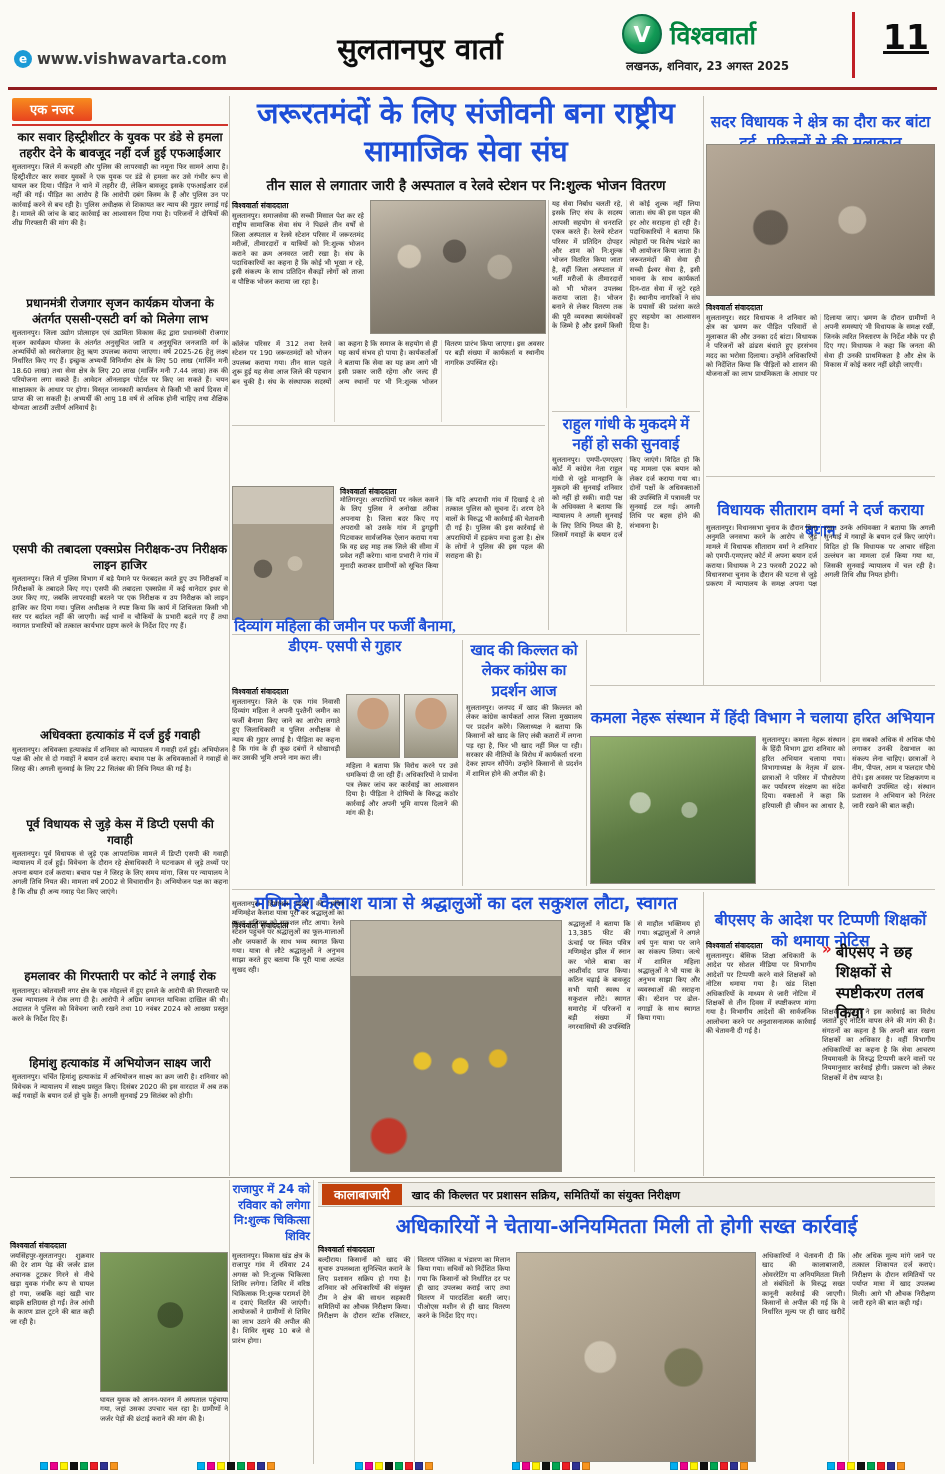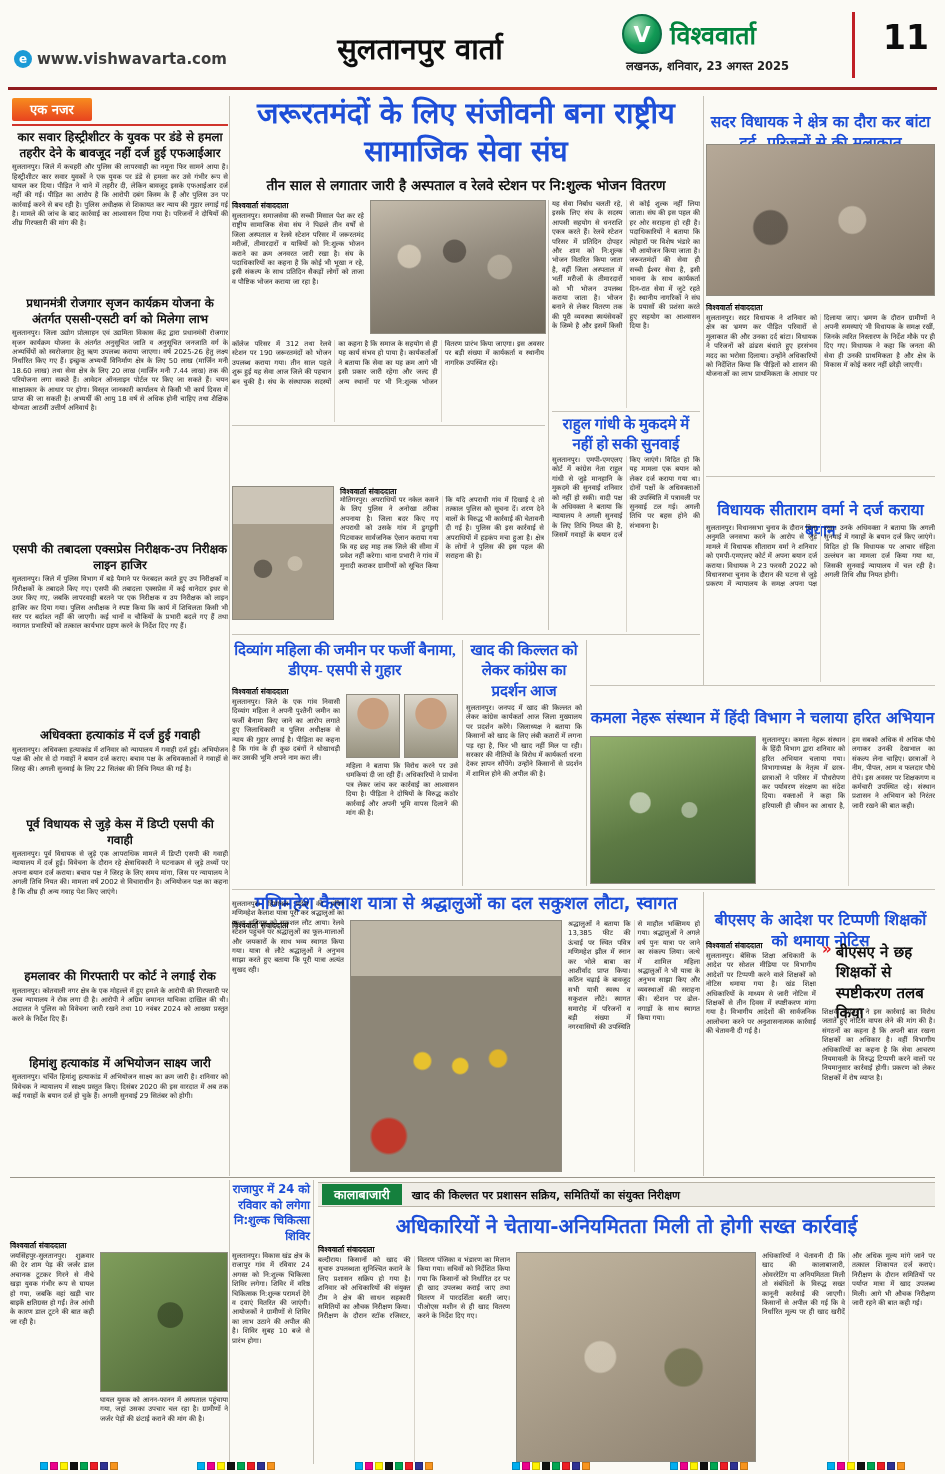--- a/index.html
+++ b/index.html
@@ -35,21 +35,21 @@
                font-size:29px;font-weight:bold;color:#0d0d0d;}
   .brand{position:absolute;left:622px;top:14px;display:flex;align-items:center;gap:8px;}
   .brand-logo{width:40px;height:40px;border-radius:50%;
               background:radial-gradient(circle at 35% 30%,#9ed9b0,#119a55 55%,#0b6e44);
               color:#fff;font-size:22px;font-weight:bold;display:flex;align-items:center;justify-content:center;
               border:2px solid #0b6e44;}
   .brand-name{font-size:25px;font-weight:bold;color:#00843d;}
   .brand-date{position:absolute;left:626px;top:58px;width:250px;font-size:11.5px;color:#222;font-weight:bold;}
   .pg-sep{position:absolute;left:852px;top:12px;width:3px;height:66px;background:#c01f25;}
   .pageno{position:absolute;left:876px;top:18px;width:60px;text-align:center;
-          font-size:33px;font-weight:bold;color:#0d0d0d;}
+          font-size:33px;font-weight:bold;color:#0d0d0d;text-decoration:underline;}
   
   .ek-strip{position:absolute;left:12px;top:98px;width:216px;border-bottom:2px solid #d0342c;padding-bottom:3px;}
   .ek-tag{display:inline-block;background:linear-gradient(180deg,#f78c1e,#e8431f);color:#fff;
           font-weight:bold;font-size:13px;padding:2px 18px 3px;border-radius:2px;}
   .briefs{position:absolute;left:12px;top:130px;width:216px;height:1044px;overflow:hidden;
           display:flex;flex-direction:column;gap:7px;}
   .brief-hl{font-weight:bold;font-size:11.8px;line-height:1.32;text-align:center;color:#101010;margin-bottom:2px;}
   
   .photo{border:1px solid #8f8b80;}
   .ph-lead{background-image:
@@ -81,21 +81,21 @@
   .ph-daal{background-image:
      radial-gradient(circle at 55% 45%,rgba(30,40,20,.5) 0 12%,transparent 13%),
      linear-gradient(140deg,#7f9d5b,#4c6436);}
   .ph-kala{background-image:
      radial-gradient(circle at 70% 55%,rgba(95,100,60,.6) 0 9%,transparent 10%),
      radial-gradient(circle at 35% 50%,rgba(240,232,214,.5) 0 8%,transparent 9%),
      linear-gradient(150deg,#c2b6a0,#8d8170);}
   
   .band-strip{position:absolute;left:318px;top:1182px;width:617px;height:25px;display:flex;
               align-items:center;gap:10px;background:#efede6;border-top:1px solid #b8b3a6;border-bottom:1px solid #b8b3a6;padding:0 4px;}
-  .tag-red{background:#15803d;color:#fff;font-weight:bold;font-size:12.5px;padding:2px 12px;white-space:nowrap;}
+  .tag-red{background:#c2410c;color:#fff;font-weight:bold;font-size:12.5px;padding:2px 12px;white-space:nowrap;}
   .strip-hl{font-weight:bold;font-size:11px;color:#101010;}
   .quote-box{display:flex;gap:4px;align-items:flex-start;}
   .quote-mark{color:#e01b22;font-weight:bold;font-size:15px;line-height:1;}
   .quote-text{font-size:15px;font-weight:bold;line-height:1.35;color:#101010;}
   
   .marks-row{position:absolute;left:0;top:1462px;width:945px;display:flex;justify-content:space-around;}
   .marks{display:flex;gap:2px;}
   .mark{width:8px;height:8px;display:inline-block;border:0.5px solid rgba(0,0,0,.2);}
 </style>
 </head>
@@ -177,21 +177,21 @@
 
   <div class="abs photo ph-jb" style="left:232px;top:486px;width:102px;height:134px;"></div>
   <div class="abs" style="left:340px;top:486px;width:204px;">
     <div class="byline">विश्ववार्ता संवाददाता</div>
     <div class="bt c2" style="height:124px;">मोतिगरपुर। अपराधियों पर नकेल कसने के लिए पुलिस ने अनोखा तरीका अपनाया है। जिला बदर किए गए अपराधी को उसके गांव में डुगडुगी पिटवाकर सार्वजनिक ऐलान कराया गया कि वह छह माह तक जिले की सीमा में प्रवेश नहीं करेगा। थाना प्रभारी ने गांव में मुनादी कराकर ग्रामीणों को सूचित किया कि यदि अपराधी गांव में दिखाई दे तो तत्काल पुलिस को सूचना दें। शरण देने वालों के विरुद्ध भी कार्रवाई की चेतावनी दी गई है। पुलिस की इस कार्रवाई से अपराधियों में हड़कंप मचा हुआ है। क्षेत्र के लोगों ने पुलिस की इस पहल की सराहना की है।</div>
   </div>
 
   <div class="abs hl hl-sm" style="left:552px;top:414px;width:148px;">राहुल गांधी के मुकदमे में नहीं हो सकी सुनवाई</div>
   <div class="abs bt c2" style="left:552px;top:456px;width:148px;height:176px;">सुलतानपुर। एमपी-एमएलए कोर्ट में कांग्रेस नेता राहुल गांधी से जुड़े मानहानि के मुकदमे की सुनवाई शनिवार को नहीं हो सकी। वादी पक्ष के अधिवक्ता ने बताया कि न्यायालय ने अगली सुनवाई के लिए तिथि नियत की है, जिसमें गवाहों के बयान दर्ज किए जाएंगे। विदित हो कि यह मामला एक बयान को लेकर दर्ज कराया गया था। दोनों पक्षों के अधिवक्ताओं की उपस्थिति में पत्रावली पर सुनवाई टल गई। अगली तिथि पर बहस होने की संभावना है।</div>
 
-  <div class="abs hl hl-sm" style="left:232px;top:640px;width:226px;">दिव्यांग महिला की जमीन पर फर्जी बैनामा, डीएम- एसपी से गुहार</div>
+  <div class="abs hl hl-sm" style="left:232px;top:616px;width:226px;">दिव्यांग महिला की जमीन पर फर्जी बैनामा, डीएम- एसपी से गुहार</div>
   <div class="abs byline" style="left:232px;top:686px;width:108px;">विश्ववार्ता संवाददाता</div>
   <div class="abs bt" style="left:232px;top:698px;width:108px;height:188px;">सुलतानपुर। जिले के एक गांव निवासी दिव्यांग महिला ने अपनी पुश्तैनी जमीन का फर्जी बैनामा किए जाने का आरोप लगाते हुए जिलाधिकारी व पुलिस अधीक्षक से न्याय की गुहार लगाई है। पीड़िता का कहना है कि गांव के ही कुछ दबंगों ने धोखाधड़ी कर उसकी भूमि अपने नाम करा ली।</div>
   <div class="abs" style="left:346px;top:694px;width:112px;display:flex;gap:4px;">
     <div class="photo ph-portrait" style="width:54px;height:64px;"></div>
     <div class="photo ph-portrait" style="width:54px;height:64px;"></div>
   </div>
   <div class="abs bt" style="left:346px;top:762px;width:112px;height:124px;">महिला ने बताया कि विरोध करने पर उसे धमकियां दी जा रही हैं। अधिकारियों ने प्रार्थना पत्र लेकर जांच कर कार्रवाई का आश्वासन दिया है। पीड़िता ने दोषियों के विरुद्ध कठोर कार्रवाई और अपनी भूमि वापस दिलाने की मांग की है।</div>
 
   <div class="abs hl hl-sm" style="left:466px;top:640px;width:116px;">खाद की किल्लत को लेकर कांग्रेस का प्रदर्शन आज</div>
   <div class="abs bt" style="left:466px;top:704px;width:116px;height:182px;">सुलतानपुर। जनपद में खाद की किल्लत को लेकर कांग्रेस कार्यकर्ता आज जिला मुख्यालय पर प्रदर्शन करेंगे। जिलाध्यक्ष ने बताया कि किसानों को खाद के लिए लंबी कतारों में लगना पड़ रहा है, फिर भी खाद नहीं मिल पा रही। सरकार की नीतियों के विरोध में कार्यकर्ता धरना देकर ज्ञापन सौंपेंगे। उन्होंने किसानों से प्रदर्शन में शामिल होने की अपील की है।</div>

